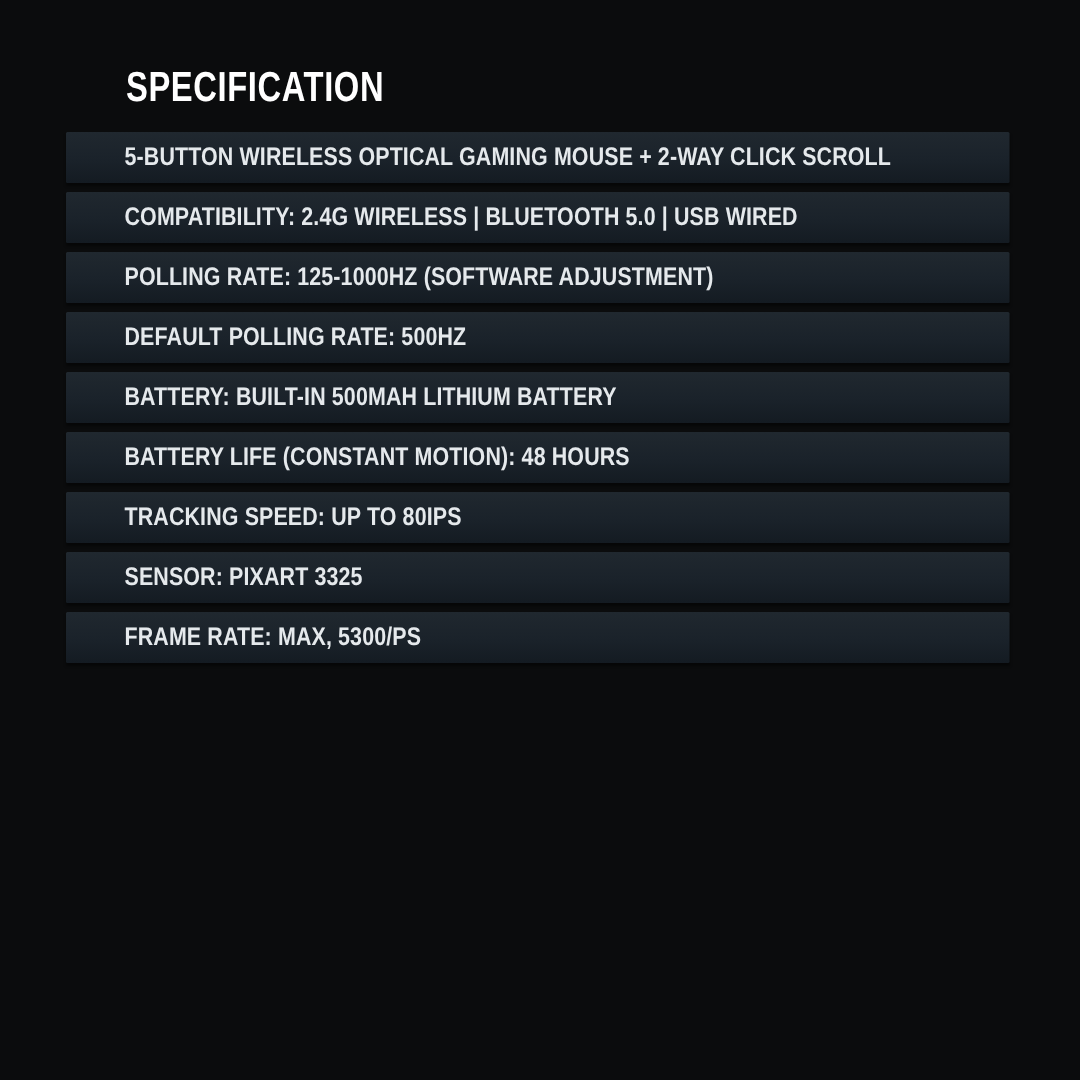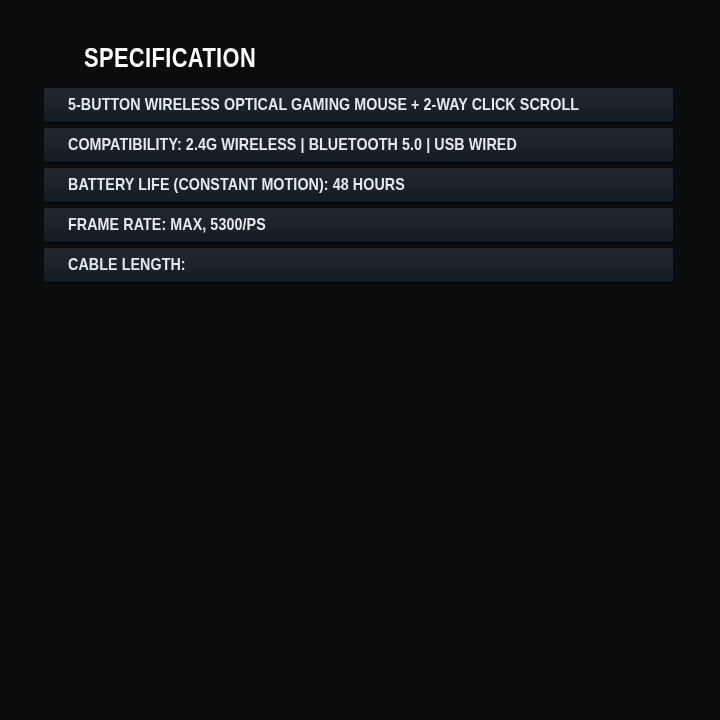--- a/index.html
+++ b/index.html
@@ -40,21 +40,21 @@
     display: flex;
     flex-direction: column;
     gap: 6px;
   }
   .row {
     height: 34px;
     background: linear-gradient(180deg, #20282f 0%, var(--row, #1a222a) 55%, #141b22 100%);
     border-radius: 1px;
     display: flex;
     align-items: center;
-    padding-left: 24px;
+    padding-left: 39px;
     box-sizing: border-box;
     box-shadow: 0 2px 2px rgba(0,0,0,0.45);
   }
   .row-text {
     color: var(--text, #e5e9ec);
     font-size: 17px;
     font-weight: 700;
     letter-spacing: 0.1px;
     white-space: nowrap;
     transform: scaleX(0.84);
@@ -67,22 +67,34 @@
 <div class="canvas">
   <h1 class="title">SPECIFICATION</h1>
   <div class="rows">
     <div class="row">
         <span class="row-text">5-BUTTON WIRELESS OPTICAL GAMING MOUSE + 2-WAY CLICK SCROLL</span>
       </div>
     <div class="row">
         <span class="row-text">COMPATIBILITY: 2.4G WIRELESS | BLUETOOTH 5.0 | USB WIRED</span>
       </div>
     <div class="row">
+        <span class="row-text">POLLING RATE: 125-1000HZ (SOFTWARE ADJUSTMENT)</span>
+      </div>
+    <div class="row">
+        <span class="row-text">DEFAULT POLLING RATE: 500HZ</span>
+      </div>
+    <div class="row">
+        <span class="row-text">BATTERY: BUILT-IN 500MAH LITHIUM BATTERY</span>
+      </div>
+    <div class="row">
         <span class="row-text">BATTERY LIFE (CONSTANT MOTION): 48 HOURS</span>
       </div>
     <div class="row">
-        <span class="row-text">FRAME RATE: MAX, 5300/PS</span>
+        <span class="row-text">TRACKING SPEED: UP TO 80IPS</span>
       </div>
     <div class="row">
-        <span class="row-text">CABLE LENGTH:</span>
+        <span class="row-text">SENSOR: PIXART 3325</span>
+      </div>
+    <div class="row">
+        <span class="row-text">FRAME RATE: MAX, 5300/PS</span>
       </div>
   </div>
 </div>
 
 </body></html>

